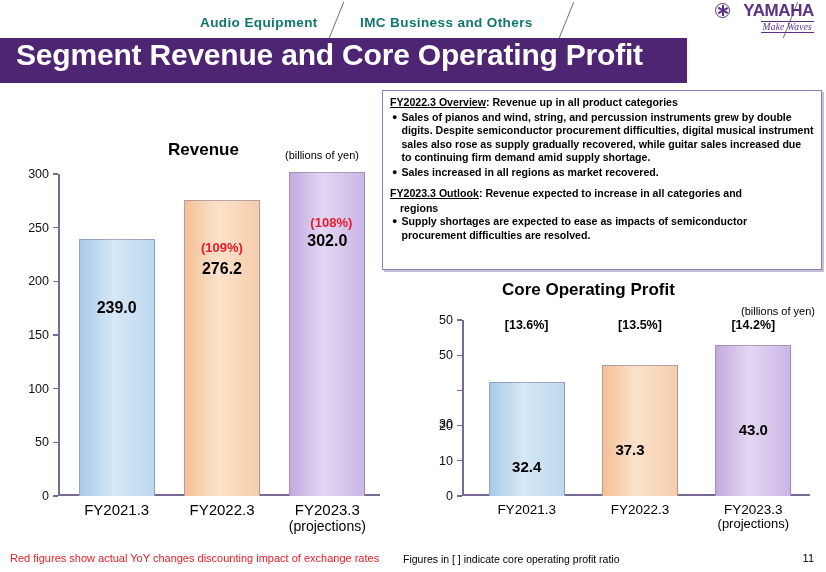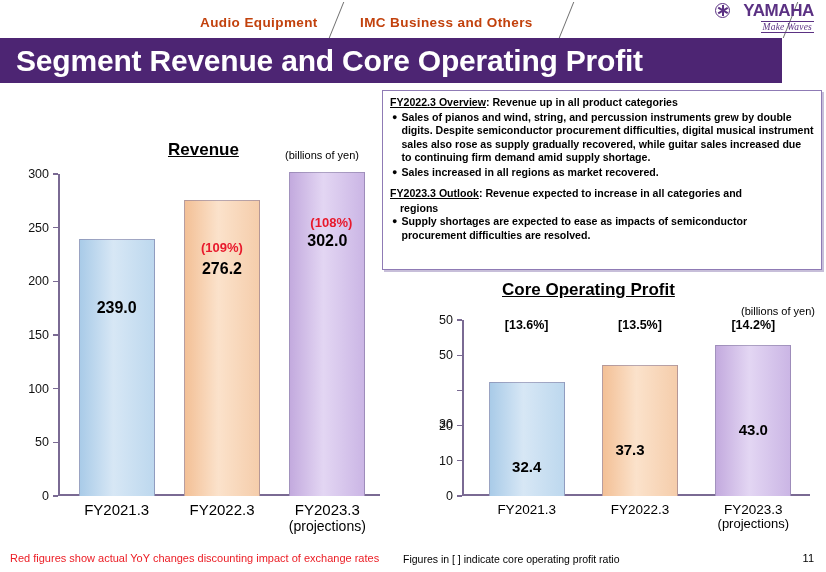--- a/index.html
+++ b/index.html
@@ -37,21 +37,21 @@
     color: #ffffff;
   }
   .tab-active::after {
     content: ""; position: absolute;
     right: -24px; top: 0;
     width: 0; height: 0;
     border-style: solid;
     border-width: 32px 24px 0 0;
     border-color: #5b3183 transparent transparent transparent;
   }
-  .tab-idle { color: #c2410c; align-items: center; }
+  .tab-idle { color: #0f766e; align-items: center; }
   .tab-audio { left: 190px; padding: 0 10px; }
   .tab-imc  { left: 350px; padding: 0 10px; }
   .slash {
     position: absolute; top: 2px;
     width: 1px; height: 36px;
     background: #6f6f6f;
     transform: skewX(-22deg);
   }
   .slash1 { left: 336px; }
   .slash2 { left: 566px; }
@@ -94,23 +94,23 @@
     border-top: 1px solid #5b3183;
     border-bottom: 1px solid #5b3183;
     padding: 0 2px;
     margin-top: 2px;
     letter-spacing: 0.2px;
   }
 
   
   .titleband {
     position: absolute; left: 0; top: 38px;
-    width: 782px; height: 45px;
+    width: 687px; height: 45px;
     background: #4d2573;
-    display: flex; align-items: center;
+    display: flex; align-items: flex-start;
   }
   .titleband h1 {
     color: #ffffff;
     font-size: 30px; font-weight: bold;
     padding-left: 16px;
     letter-spacing: -0.2px;
     white-space: nowrap;
   }
 
   
@@ -135,21 +135,20 @@
   }
   .co-bullet .dot { flex: 0 0 auto; font-size: 9px; line-height: 1.45; }
   .co-gap { height: 7px; }
   .co-cont { font-weight: bold; padding-left: 10px; }
 
   
   .chart-title {
     position: absolute;
     font-size: 17px; font-weight: bold; color: #000;
     white-space: nowrap;
-    text-decoration: underline;
   }
   .unit-lbl {
     position: absolute;
     font-size: 11px; color: #000;
     white-space: nowrap;
   }
   .plot { position: absolute; }
   .axis-y {
     position: absolute; left: 0; top: 0;
     width: 1.6px; height: 100%;

